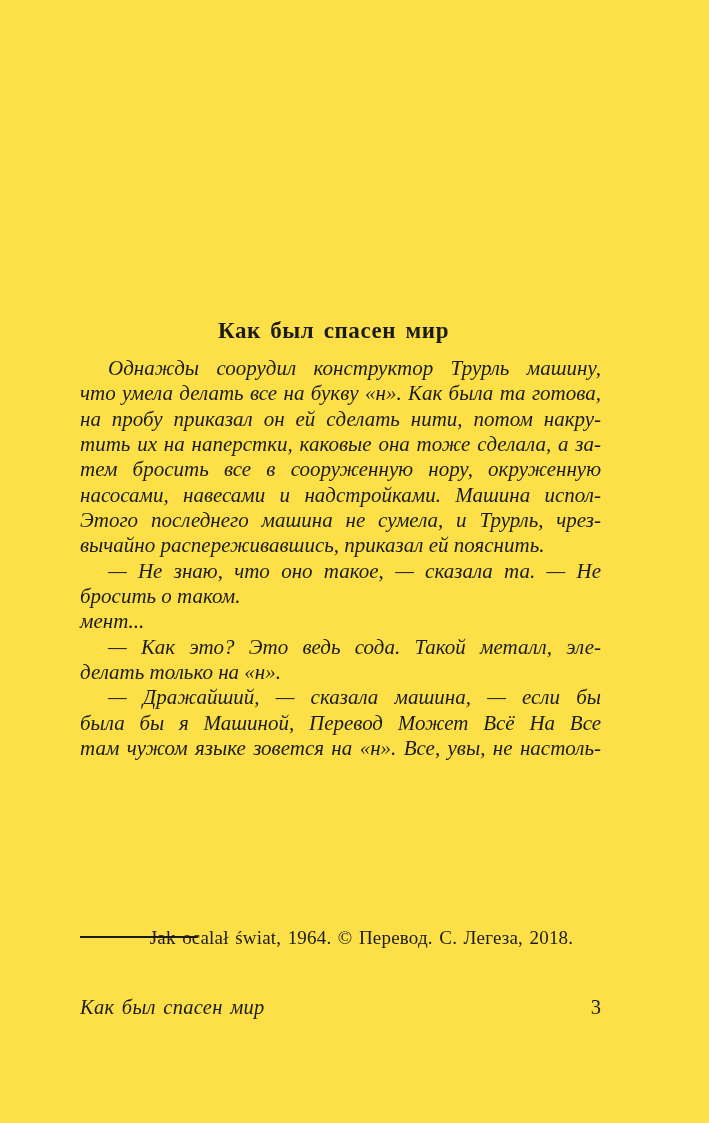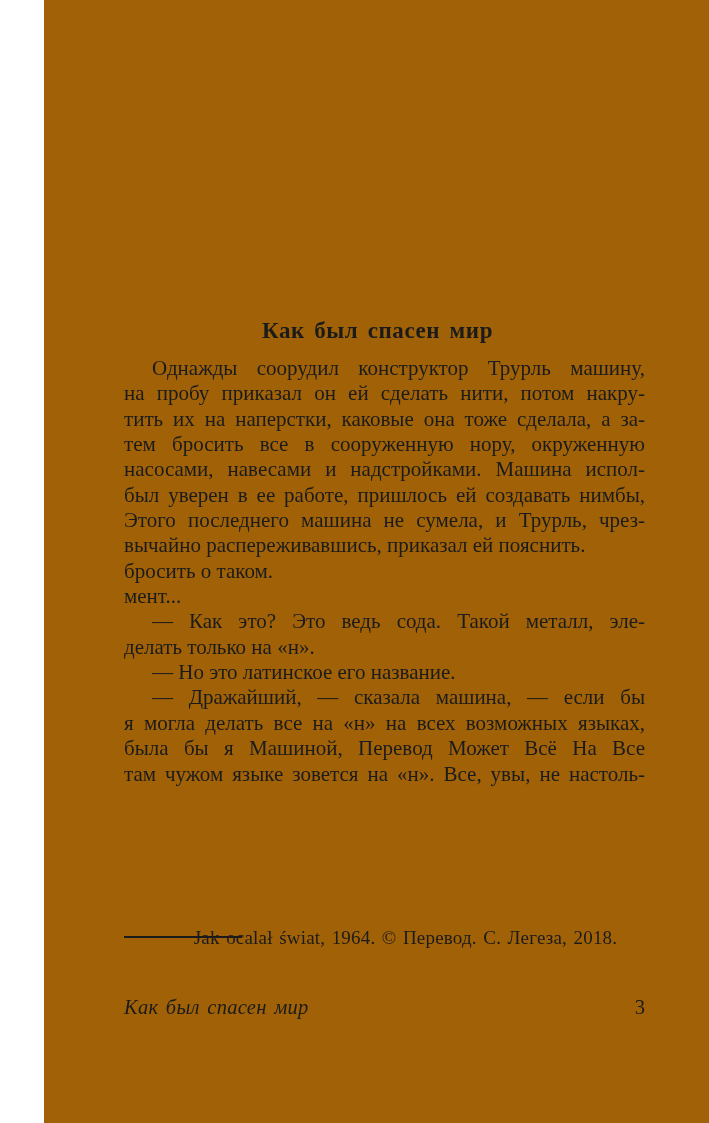--- a/index.html
+++ b/index.html
@@ -6,22 +6,21 @@
   body {
     width: 709px; height: 1123px;
     background: #ffffff;
     font-family: "Liberation Serif", serif;
     color: #1b1b1b;
     position: relative;
     overflow: hidden;
   }
   .page {
     position: absolute; inset: 0;
-    background: #a16207;
-    margin-left: 44px;
+    background: #fde047;
   }
   .chapter-title {
     position: absolute;
     left: 80px; width: 521px; top: 301px;
     text-align: center;
     transform: translateX(-7px);
     font-size: 23px; line-height: 30px;
     font-weight: bold;
     letter-spacing: 0.6px;
     word-spacing: 3px;
@@ -30,20 +29,21 @@
     position: absolute;
     left: 80px; width: 521px; top: 356px;
     font-size: 21px;
   }
   .line {
     line-height: 25.35px;
     height: 25.35px;
     text-align: justify;
     text-align-last: justify;
     white-space: normal;
+    font-style: italic;
   }
   .line.last { text-align-last: left; }
   .line.indent { text-indent: 28px; }
   .footnote-rule {
     position: absolute;
     left: 80px; top: 936px;
     width: 118px; height: 1.5px;
     background: #1b1b1b;
   }
   .footnote {
@@ -72,34 +72,33 @@
 </style>
 </head>
 <body>
 
 <div class="page">
 
   <h1 class="chapter-title">Как был спасен мир</h1>
 
   <div class="body-text">
     <div class="line indent">Однажды соорудил конструктор Трурль машину,</div>
+    <div class="line">что умела делать все на букву «н». Как была та готова,</div>
     <div class="line">на пробу приказал он ей сделать нити, потом накру-</div>
     <div class="line">тить их на наперстки, каковые она тоже сделала, а за-</div>
     <div class="line">тем бросить все в сооруженную нору, окруженную</div>
     <div class="line">насосами, навесами и надстройками. Машина испол-</div>
-    <div class="line">был уверен в ее работе, пришлось ей создавать нимбы,</div>
     <div class="line">Этого последнего машина не сумела, и Трурль, чрез-</div>
     <div class="line last">вычайно распереживавшись, приказал ей пояснить.</div>
+    <div class="line indent">— Не знаю, что оно такое, — сказала та. — Не</div>
     <div class="line last">бросить о таком.</div>
     <div class="line last">мент...</div>
     <div class="line indent">— Как это? Это ведь сода. Такой металл, эле-</div>
     <div class="line last">делать только на «н».</div>
-    <div class="line indent last">— Но это латинское его название.</div>
     <div class="line indent">— Дражайший, — сказала машина, — если бы</div>
-    <div class="line">я могла делать все на «н» на всех возможных языках,</div>
     <div class="line">была бы я Машиной, Перевод Может Всё На Все</div>
     <div class="line">там чужом языке зовется на «н». Все, увы, не настоль-</div>
   </div>
 
   <div class="footnote-rule"></div>
 
   <div class="footnote">Jak ocalał świat, 1964. © Перевод. С. Легеза, 2018.</div>
 
   <div class="footer">
     <span class="running-title">Как был спасен мир</span>

